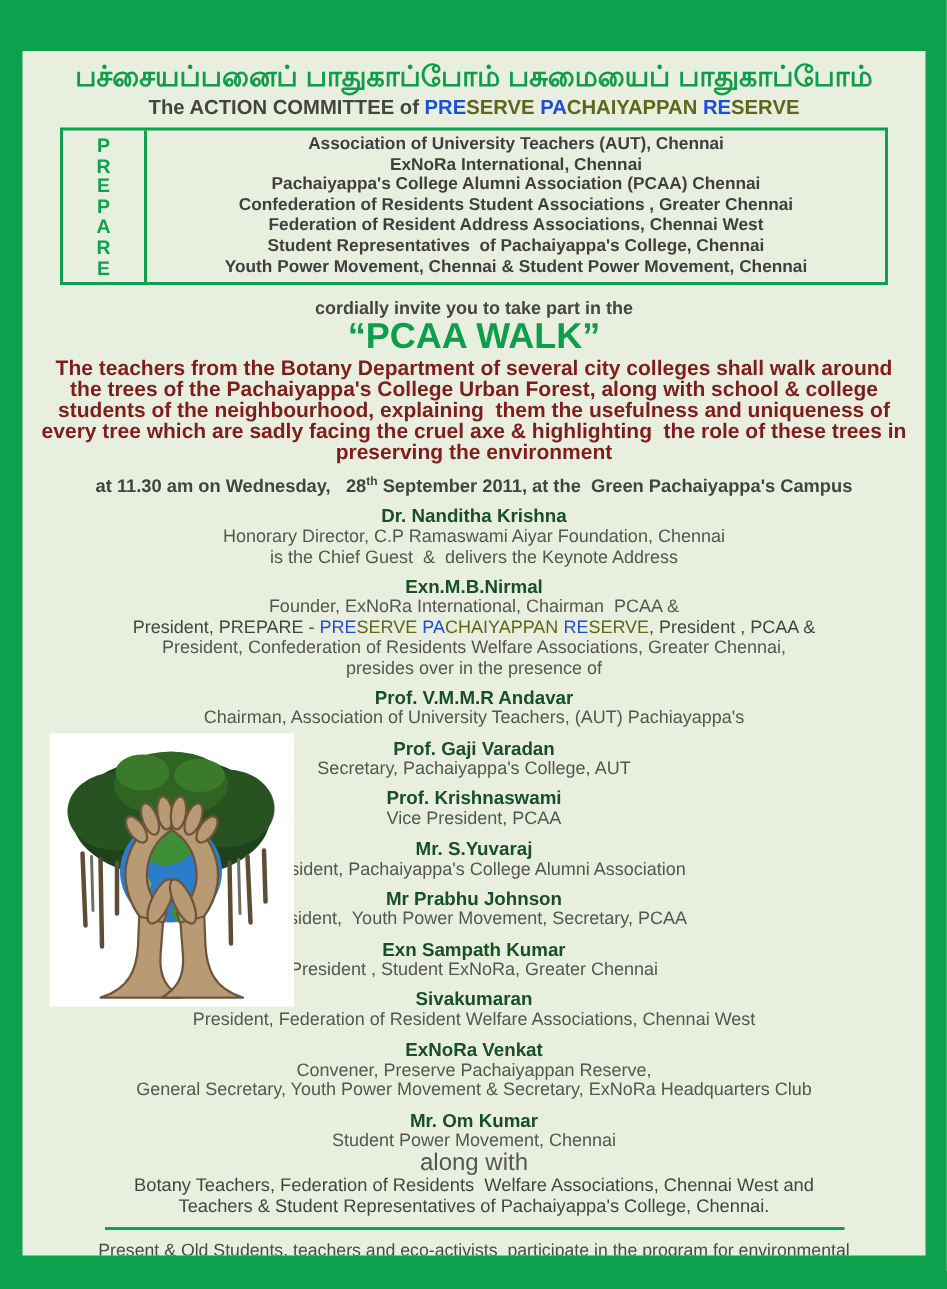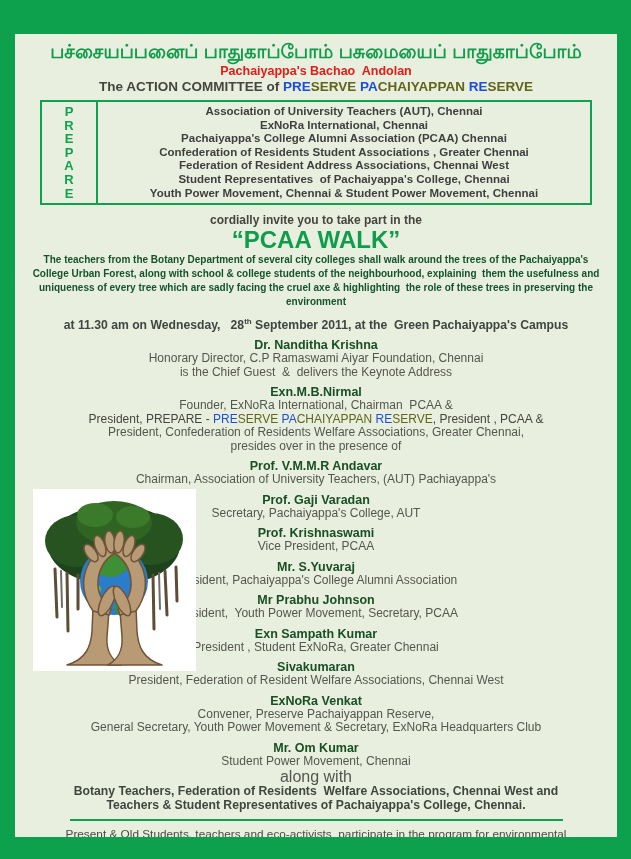--- a/index.html
+++ b/index.html
@@ -29,48 +29,47 @@
   .acr {
     width:54px; border-right:2px solid #0FA24E; display:flex;
     flex-direction:column; align-items:center; justify-content:center; padding:3px 0;
   }
   .acr-letter { font-size:13px; line-height:13.6px; font-weight:bold; color:#0FA24E; }
   .orgs { flex:1; padding:3px 0; display:flex; flex-direction:column; justify-content:center; }
   .org-line { font-size:11.5px; line-height:13.6px; font-weight:bold; color:#3F3F3F; text-align:center; white-space:pre-wrap; }
 
   .invite-lead { margin-top:8px; font-size:12px; line-height:14px; font-weight:bold; color:#45453F; }
   .event-title { font-size:24px; line-height:26px; font-weight:bold; color:#0F9D4B; }
-  .event-desc { font-size:10px; line-height:14px; font-weight:bold; color:#14532d; padding:0 12px; white-space:pre-wrap; }
+  .event-desc { font-size:14px; line-height:14px; font-weight:bold; color:#7f1d1d; padding:0 12px; white-space:pre-wrap; }
   .event-date { margin-top:6px; font-size:12.2px; line-height:14px; font-weight:bold; color:#3F4540; white-space:pre-wrap; }
   .event-date sup { font-size:8px; }
 
   .dig-name { font-size:12.5px; line-height:14px; font-weight:bold; color:#184F25; margin-top:6px; }
   .dig-line { font-size:12px; line-height:13.5px; color:#55564E; white-space:pre-wrap; }
 
   .along { font-size:16px; line-height:13.5px; color:#55564E; margin-top:2px; }
-  .closing-bold { font-size:12.2px; line-height:14px; font-weight:bold; color:#3E463E; white-space:pre-wrap; }
+  .closing-bold { font-size:12.2px; line-height:14px; font-weight:normal; color:#3E463E; white-space:pre-wrap; }
 
   .divider { width:493px; height:2px; background:#0FA24E; margin:7px auto 6px; }
   .footer-note { font-size:11.8px; line-height:14px; color:#4A4A45; padding:0 38px; white-space:pre-wrap; }
   .weblink { color:#2A24C8; text-decoration:underline; cursor:pointer; }
 
   .logo {
     position:absolute; left:18px; top:455px; width:163px; height:182px;
     background:#FFFFFF;
   }
   .logo svg { display:block; width:100%; height:100%; }
 </style>
 </head>
 <body>
 
 <div class="frame">
   <div class="page">
     <div class="pad-top"></div>
     <div class="tamil-title">பச்சையப்பனைப் பாதுகாப்போம் பசுமையைப் பாதுகாப்போம்</div>
-    <div class="red-sub">Pachaiyappa's Bachao  Andolan</div>
     <div class="committee"><span class="c-text">The ACTION COMMITTEE of </span><span class="c-red">PRE</span><span class="c-olive">SERVE </span><span class="c-red">PA</span><span class="c-olive">CHAIYAPPAN </span><span class="c-red">RE</span><span class="c-olive">SERVE</span></div>
 
     <div class="prepare-box">
       <div class="acr">
           <div class="acr-letter">P</div>
           <div class="acr-letter">R</div>
           <div class="acr-letter">E</div>
           <div class="acr-letter">P</div>
           <div class="acr-letter">A</div>
           <div class="acr-letter">R</div>

